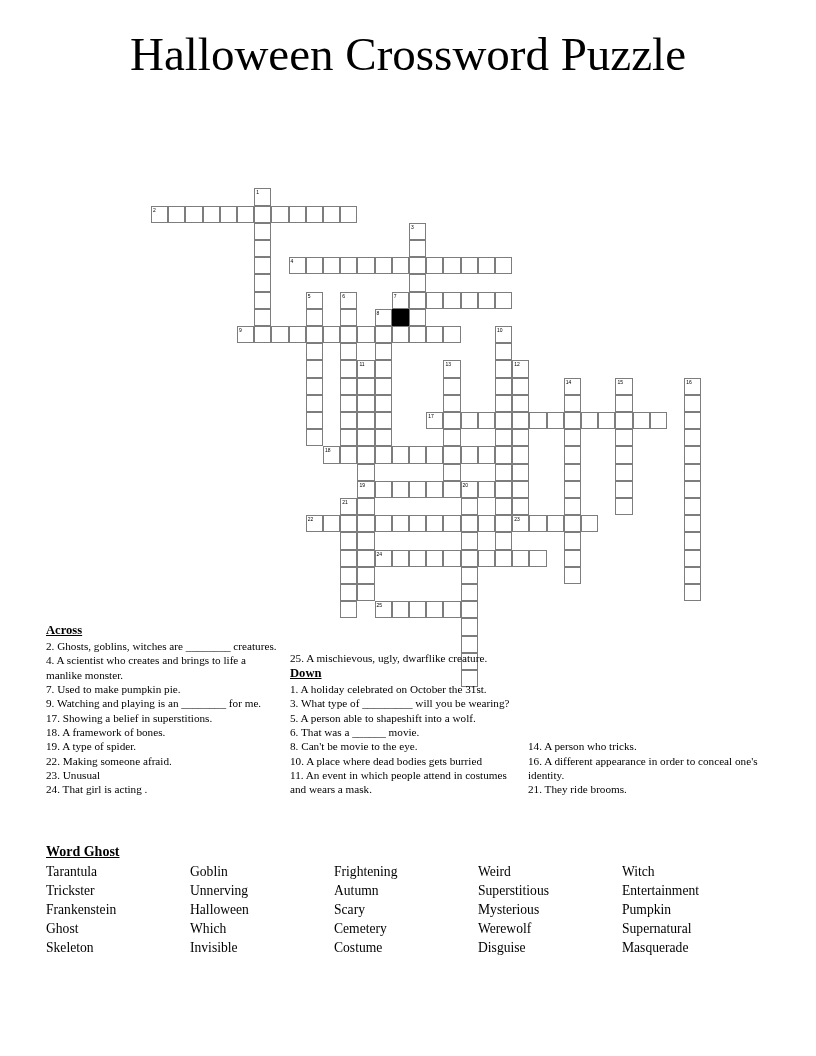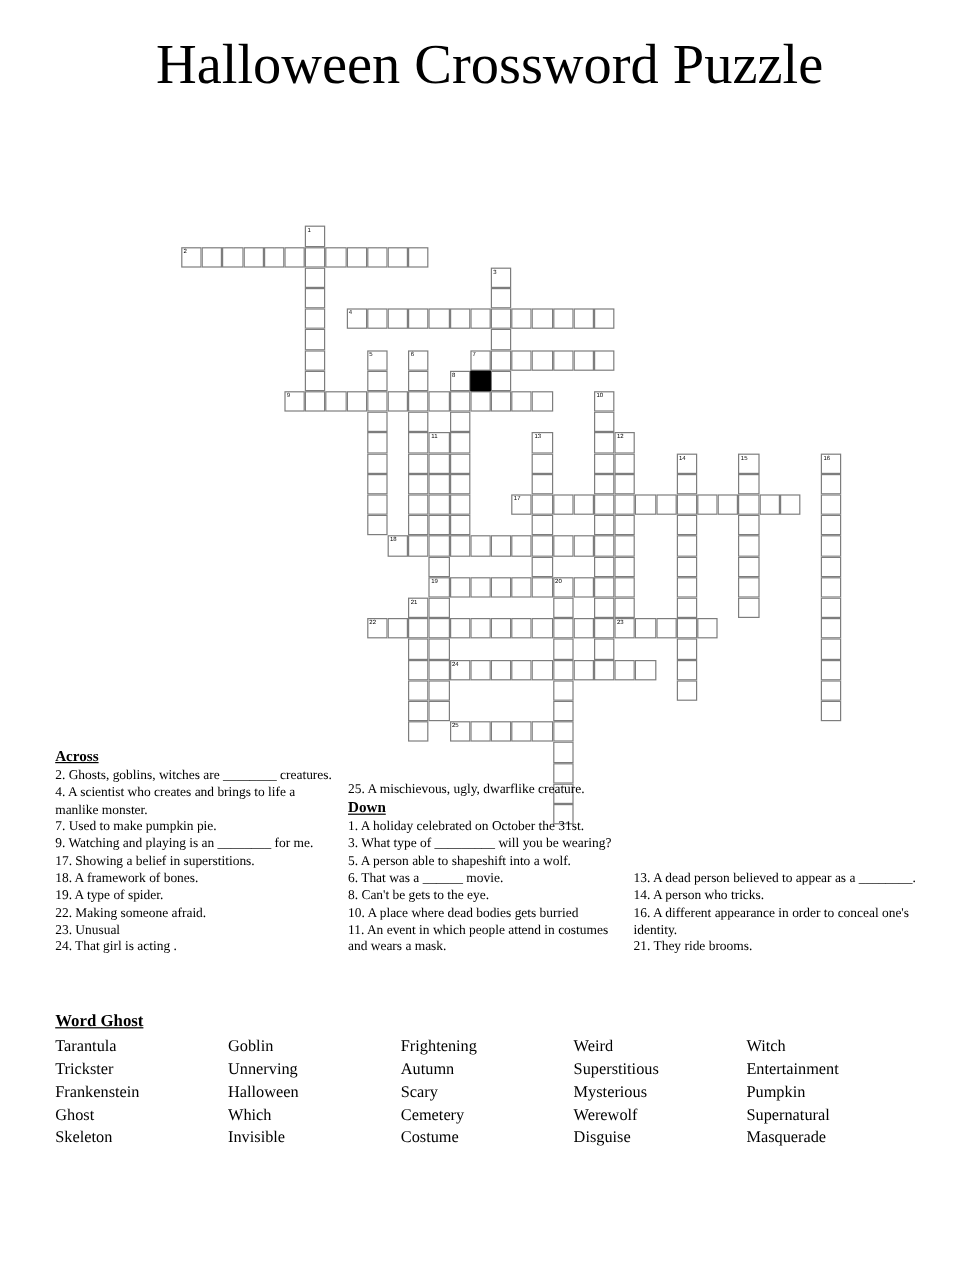--- a/index.html
+++ b/index.html
@@ -413,26 +413,25 @@
       <p class="clue"><b>23.</b><span> Unusual</span></p>
       <p class="clue"><b>24.</b><span> That girl is acting .</span></p>
     </div>
   <div class="clue-col c2">
       <p class="clue"><b>25.</b><span> A mischievous, ugly, dwarflike creature.</span></p>
       <span class="section-head">Down</span>
       <p class="clue"><b>1.</b><span> A holiday celebrated on October the 31st.</span></p>
       <p class="clue"><b>3.</b><span> What type of _________ will you be wearing?</span></p>
       <p class="clue"><b>5.</b><span> A person able to shapeshift into a wolf.</span></p>
       <p class="clue"><b>6.</b><span> That was a ______ movie.</span></p>
-      <p class="clue"><b>8.</b><span> Can't be gets to the eye.</span></p>
+      <p class="clue"><b>8.</b><span> Can't be movie to the eye.</span></p>
       <p class="clue"><b>10.</b><span> A place where dead bodies gets burried</span></p>
       <p class="clue"><b>11.</b><span> An event in which people attend in costumes and wears a mask.</span></p>
     </div>
   <div class="clue-col c3">
-      <p class="clue"><b>13.</b><span> A dead person believed to appear as a ________.</span></p>
       <p class="clue"><b>14.</b><span> A person who tricks.</span></p>
       <p class="clue"><b>16.</b><span> A different appearance in order to conceal one's identity.</span></p>
       <p class="clue"><b>21.</b><span> They ride brooms.</span></p>
     </div>
 </div>
 
 <div id="wordbank-head">Word Ghost</div>
 <div id="wordbank">
     <div class="wb-item">Tarantula</div>
     <div class="wb-item">Goblin</div>

